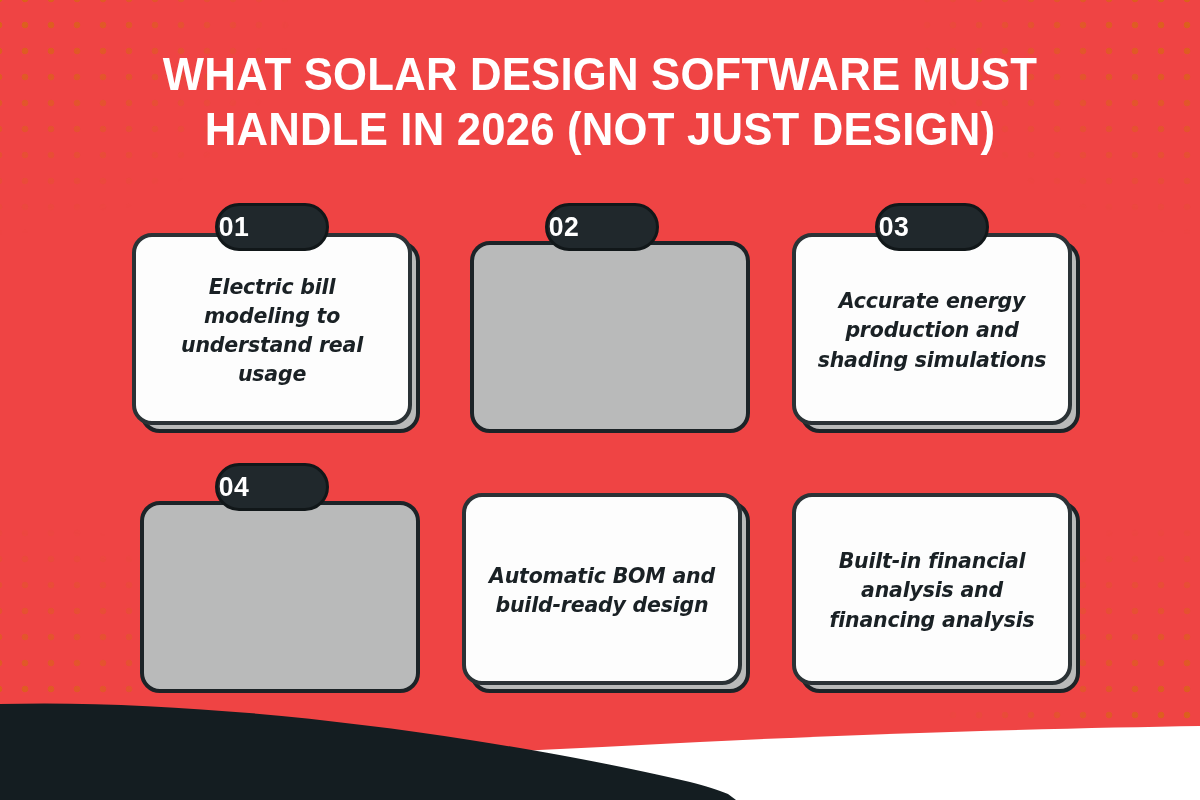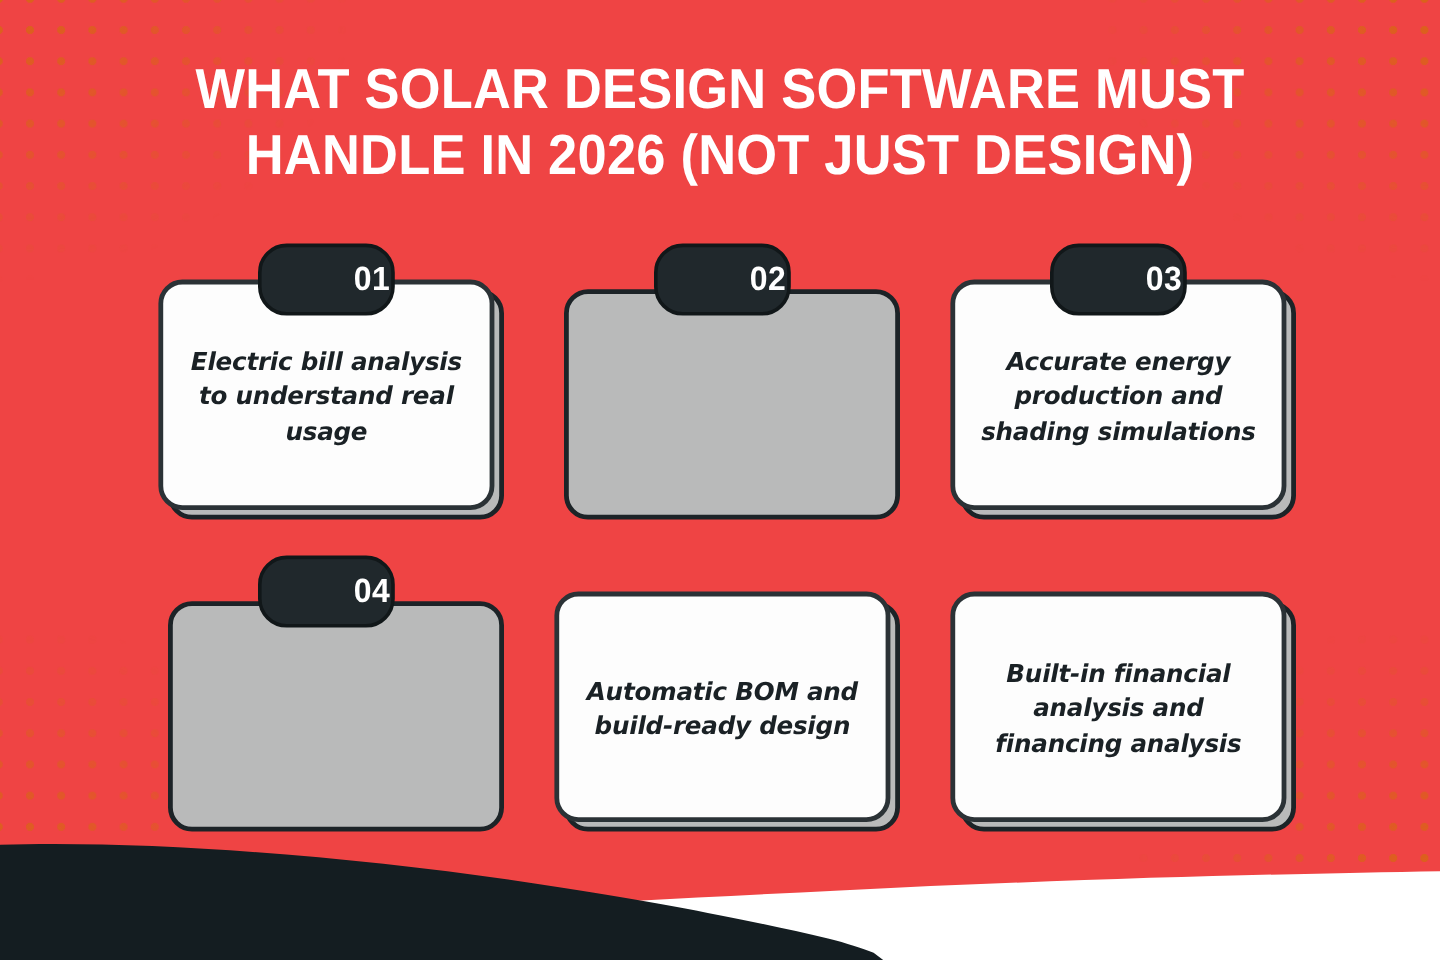--- a/index.html
+++ b/index.html
@@ -130,27 +130,27 @@
     text-align: center;
     letter-spacing: -0.2px;
   }
 
   .badge {
     position: absolute;
     top: 0;
     left: 50%;
     transform: translateX(-50%);
     width: 114px;
-    height: 60px;
+    height: 48px;
     background: #20282C;
     border: 3px solid #111719;
     border-radius: 24px;
     display: flex;
     align-items: center;
-    justify-content: flex-end;
+    justify-content: flex-start;
     z-index: 3;
   }
 
   .badge-num {
     color: #FFFFFF;
     font-family: "Liberation Sans Narrow", "Liberation Sans", sans-serif;
     font-weight: 700;
     font-size: 28px;
     letter-spacing: 0.5px;
     transform: scaleX(0.95);
@@ -167,21 +167,21 @@
   <div class="halftone ht-br"></div>
 
   <h1 class="title">What Solar Design Software Must
 Handle in 2026 (Not Just Design)</h1>
 
   <div class="grid">
 
     <div class="card-wrap">
       <div class="card-shadow"></div>
       <div class="card">
-        <div class="card-text">Electric bill analysis to understand real usage</div>
+        <div class="card-text">Electric bill modeling to understand real usage</div>
       </div>
       <div class="badge">
         <span class="badge-num">01</span>
       </div>
     </div>
 
     <div class="card-wrap">
       <div class="card-shadow"></div>
       <div class="badge">
         <span class="badge-num">02</span>

